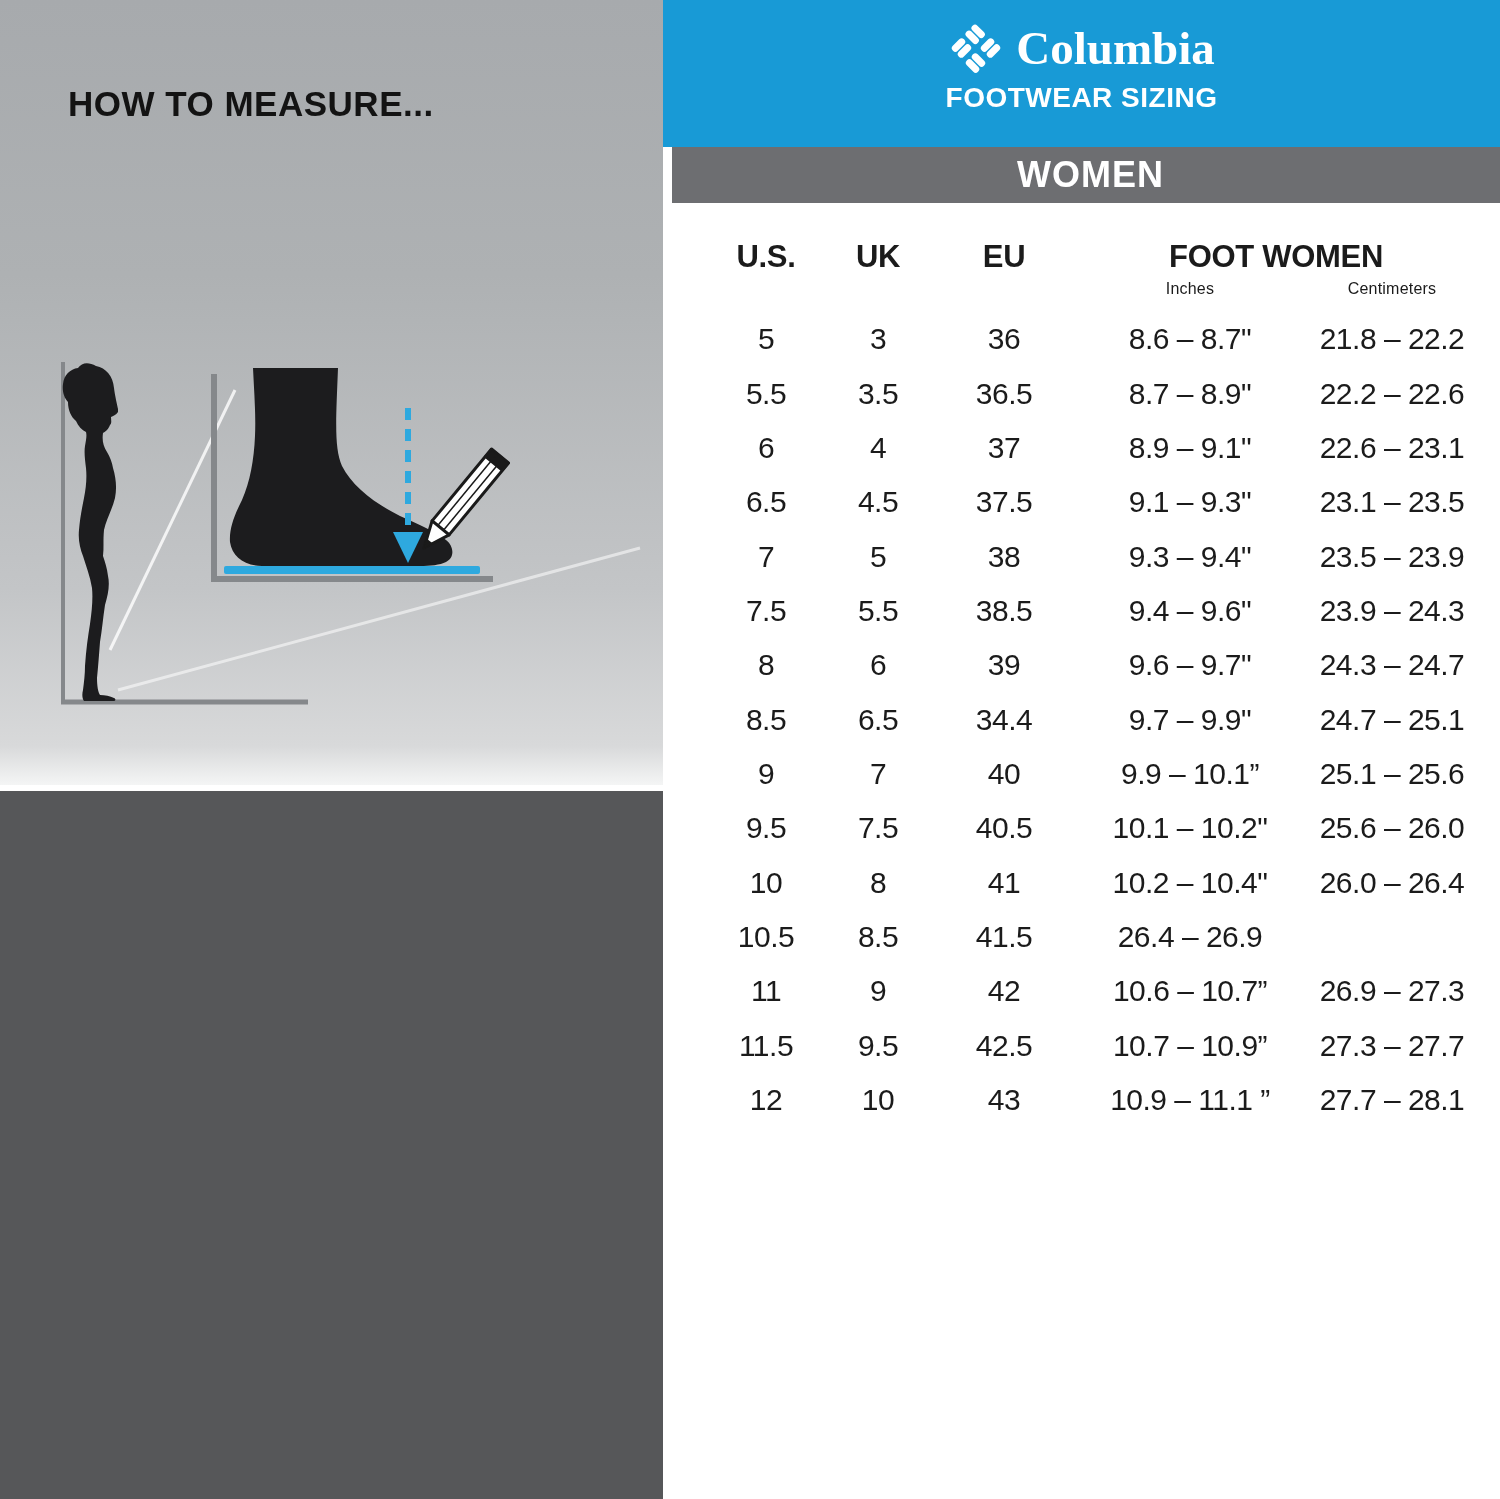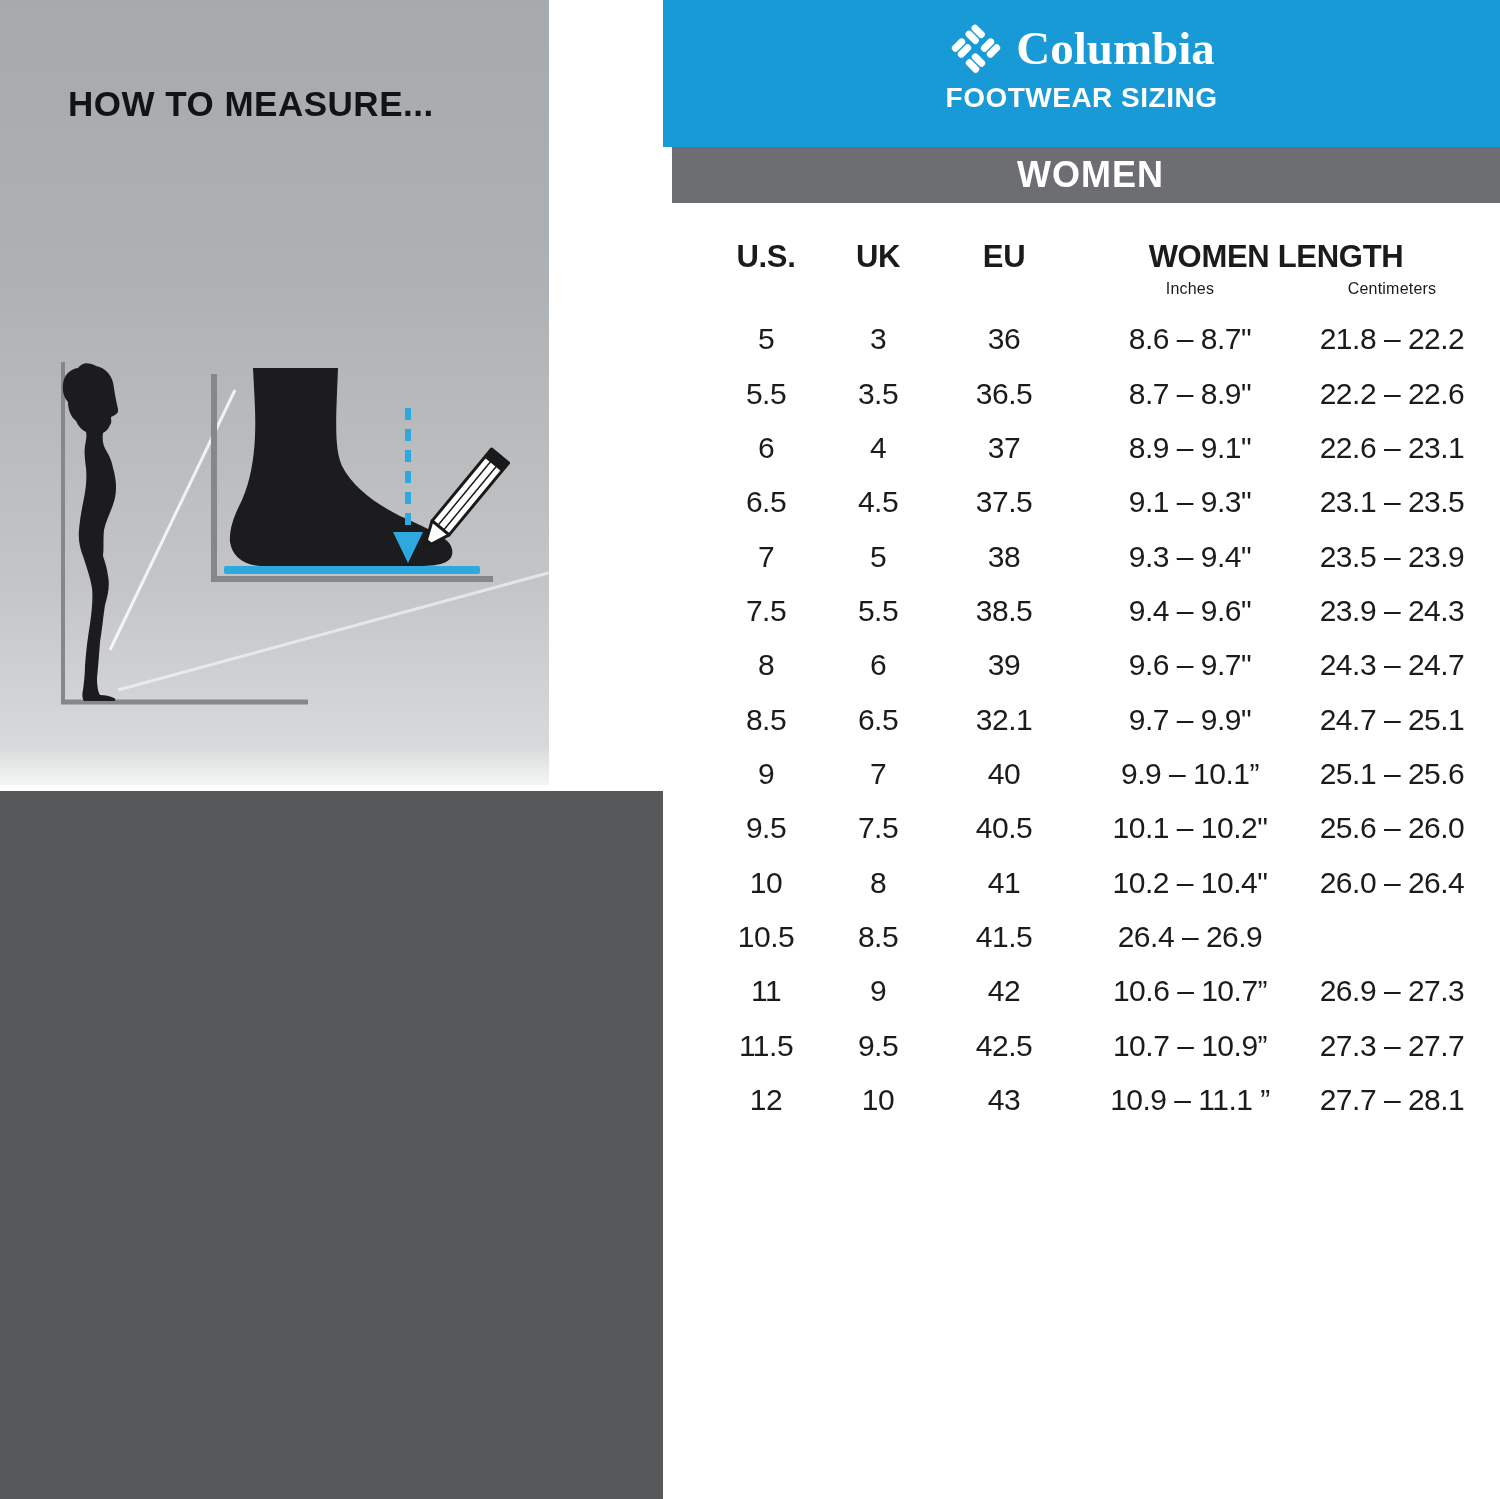--- a/index.html
+++ b/index.html
@@ -6,21 +6,21 @@
   html,body { width:1500px; height:1499px; }
   body {
     position:relative; overflow:hidden; background:#fff;
     font-family:"Liberation Sans", sans-serif;
     --cols:112px 112px 140px 232px 172px;
   }
 
   
   .left-panel { position:absolute; left:0; top:0; width:663px; height:1499px; }
   .left-top {
-    position:absolute; left:0; top:0; width:549px; height:788px;
+    position:absolute; left:0; top:0; width:663px; height:788px;
     background:linear-gradient(180deg,#a7aaad 0%,#aeb1b3 35%,#c3c5c7 75%,#d8d9da 95%,#f4f5f5 100%);
     border-bottom:3px solid #ffffff;
     text-align:right;
   }
   .left-bottom {
     position:absolute; left:0; top:791px; width:663px; height:708px;
     background:#565759;
   }
   .howto-title {
     position:absolute; left:68px; top:84px;
@@ -158,21 +158,21 @@
     <div class="fw-sizing">FOOTWEAR SIZING</div>
   </div>
 
   <div class="women-bar">WOMEN</div>
 
   <div class="size-table">
     <div class="thead">
       <div class="th h-us">U.S.</div>
       <div class="th h-uk">UK</div>
       <div class="th h-eu">EU</div>
-      <div class="th h-fl">WOMEN LENGTH</div>
+      <div class="th h-fl">FOOT WOMEN</div>
       <div class="th sub h-in">Inches</div>
       <div class="th sub h-cm">Centimeters</div>
     </div>
 
     <div class="tbody">
 
     <div class="trow">
           <span class="td">5</span>
           <span class="td">3</span>
           <span class="td">36</span>
@@ -217,21 +217,21 @@
         <div class="trow">
           <span class="td">8</span>
           <span class="td">6</span>
           <span class="td">39</span>
           <span class="td">9.6 – 9.7"</span>
           <span class="td">24.3 – 24.7</span>
         </div>
         <div class="trow">
           <span class="td">8.5</span>
           <span class="td">6.5</span>
-          <span class="td">32.1</span>
+          <span class="td">34.4</span>
           <span class="td">9.7 – 9.9"</span>
           <span class="td">24.7 – 25.1</span>
         </div>
         <div class="trow">
           <span class="td">9</span>
           <span class="td">7</span>
           <span class="td">40</span>
           <span class="td">9.9 – 10.1”</span>
           <span class="td">25.1 – 25.6</span>
         </div>

